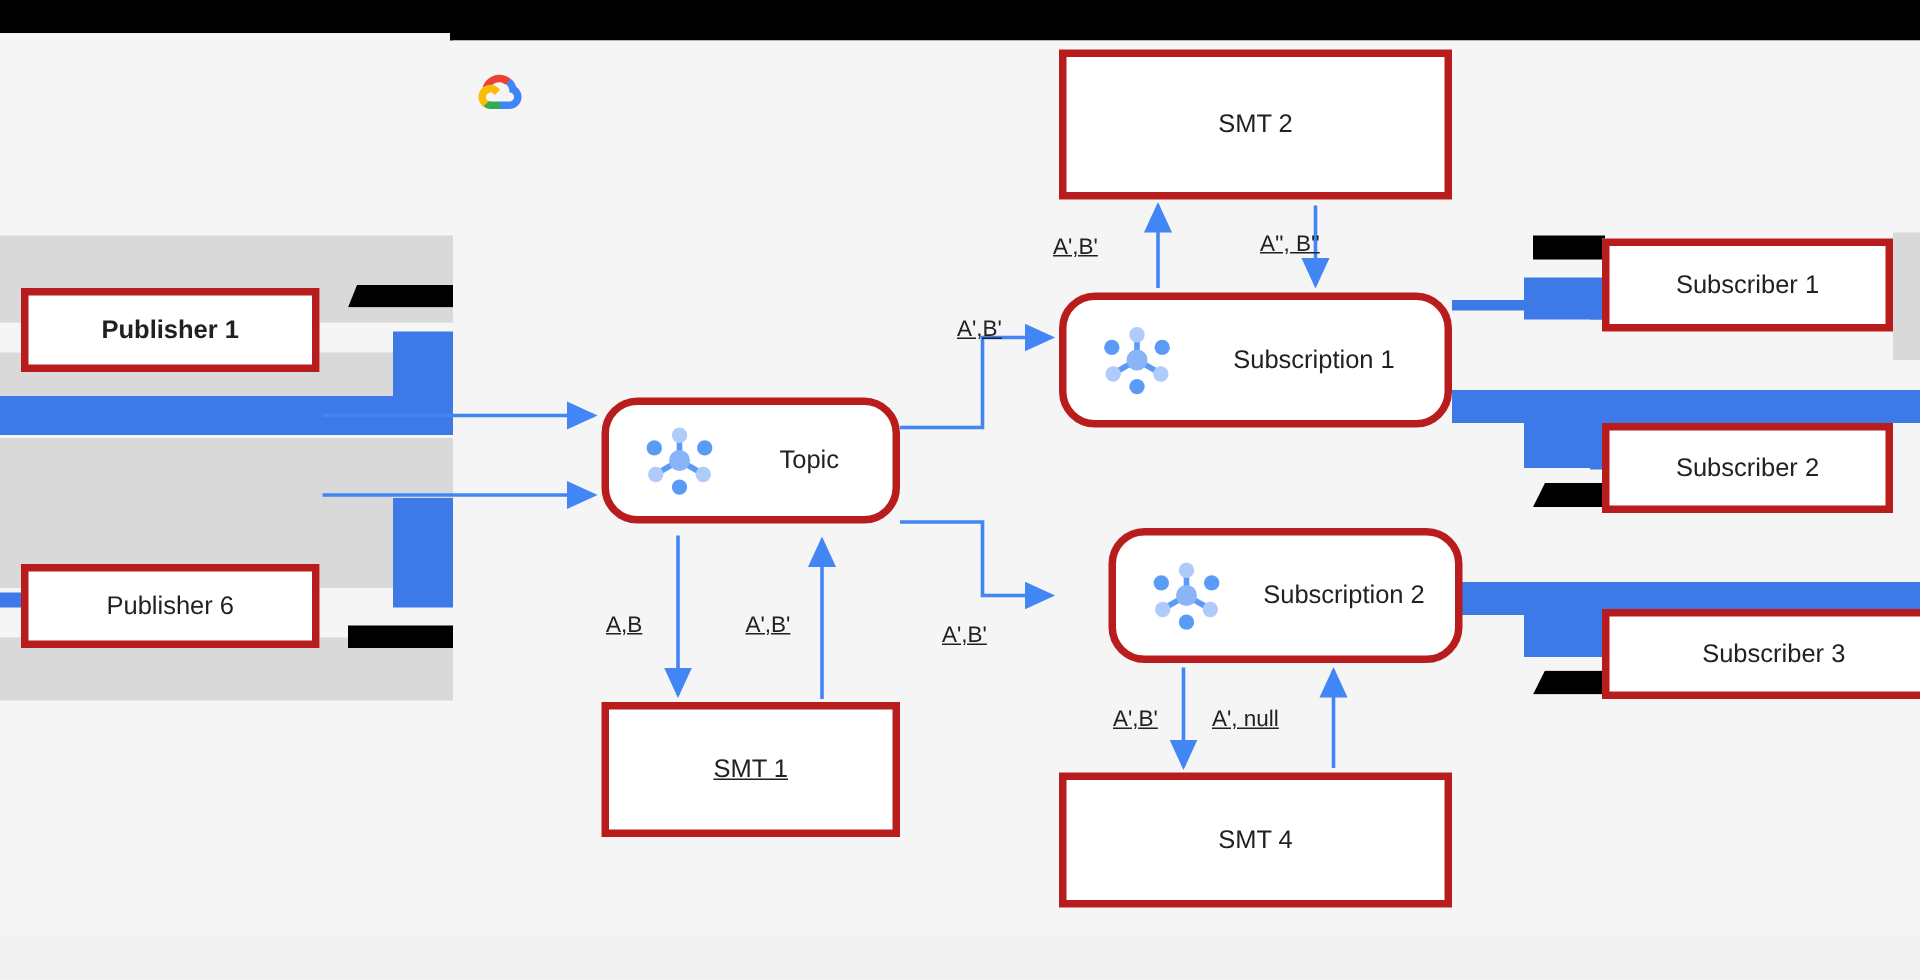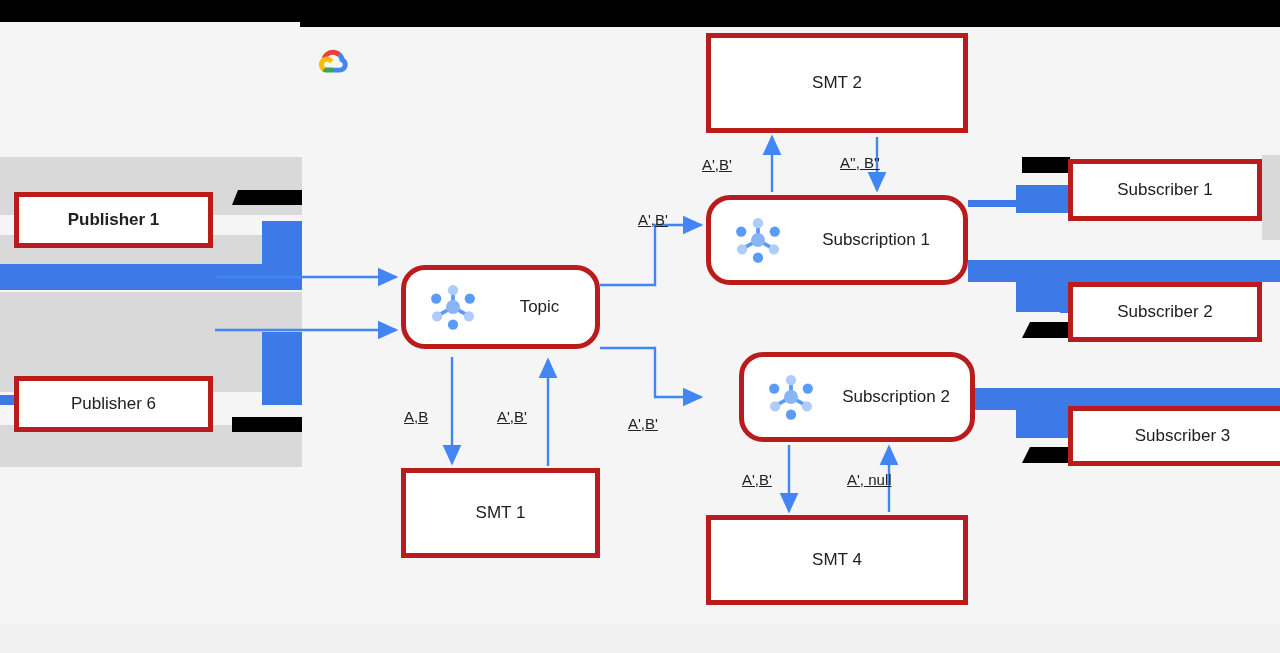--- a/index.html
+++ b/index.html
@@ -62,39 +62,39 @@
   }
   .node.with-icon{justify-content:flex-start;border-radius:24px;}
   .node .label{flex:1;text-align:center;}
   .pubsub-ico{width:62px;height:56px;margin-left:16px;flex:0 0 auto;}
 
   #n-smt2{left:706px;top:33px;width:262px;height:100px;}
   #n-sub1{left:706px;top:195px;width:262px;height:90px;}
   #n-sub2{left:702px;top:352px;width:236px;height:90px;margin-left:37px;}
   #n-smt3{left:706px;top:515px;width:262px;height:90px;}
   #n-topic{left:401px;top:265px;width:199px;height:84px;align-items:center;}
-  #n-smt1{left:401px;top:468px;width:199px;height:90px;}
+  #n-smt1{left:401px;top:468px;width:199px;height:90px;text-decoration:underline;}
   #n-pub1{left:14px;top:192px;width:199px;height:56px;font-weight:bold;}
   #n-pub2{left:14px;top:376px;width:199px;height:56px;}
   #n-subr1{left:1068px;top:159px;width:194px;height:62px;}
   #n-subr2{left:1068px;top:282px;width:194px;height:60px;}
   #n-subr3{left:1068px;top:406px;width:229px;height:60px;}
 
   
   .edges{position:absolute;left:0;top:0;width:1280px;height:653px;pointer-events:none;}
 
   .elabel{position:absolute;font-size:15px;color:#202124;white-space:nowrap;text-decoration:underline;}
   #lb-ab        {left:404px;top:408px;}
   #lb-apbp-smt1 {left:497px;top:408px;}
   #lb-apbp-sub2 {left:628px;top:415px;}
   #lb-apbp-sub1 {left:638px;top:211px;}
   #lb-apbp-smt2 {left:702px;top:156px;}
   #lb-appbpp    {left:840px;top:154px;}
   #lb-apbp-smt3 {left:742px;top:471px;}
-  #lb-apnull    {left:847px;top:471px;}
+  #lb-apnull    {left:808px;top:471px;}
 </style>
 </head>
 <body>
 
 <div class="topbar"></div>
 <div class="topbar-right"></div>
 <div class="canvas"></div>
 <div class="canvas-edge"></div>
 <div class="footer-band"></div>
 

